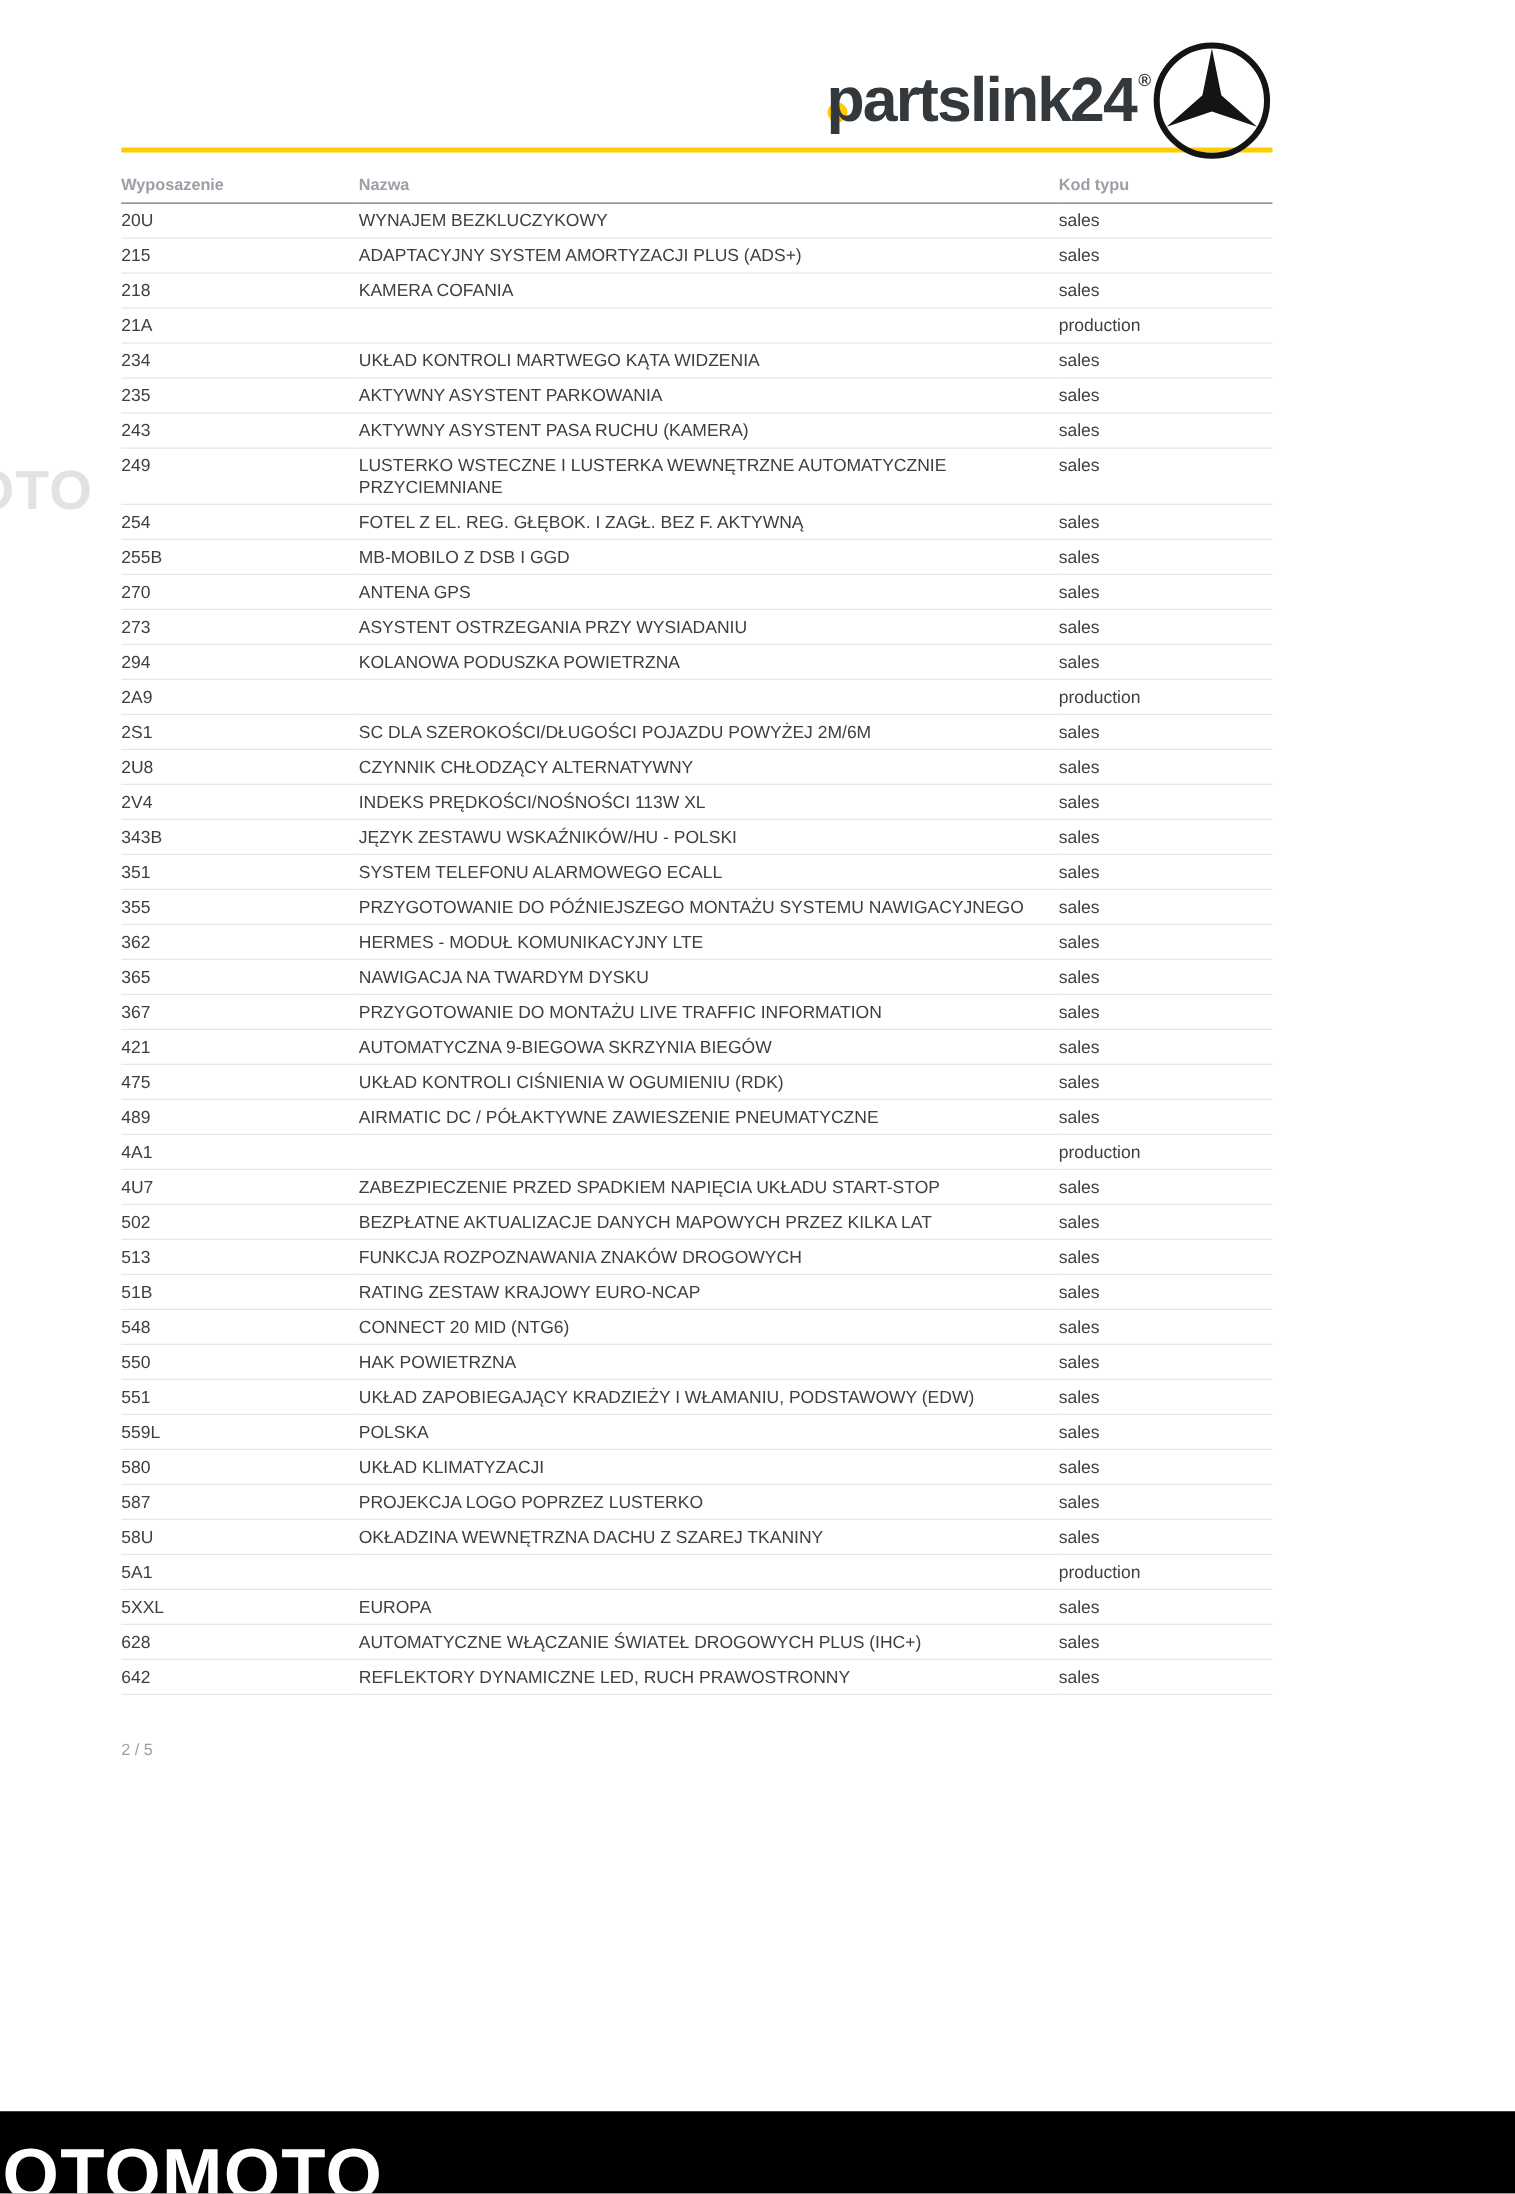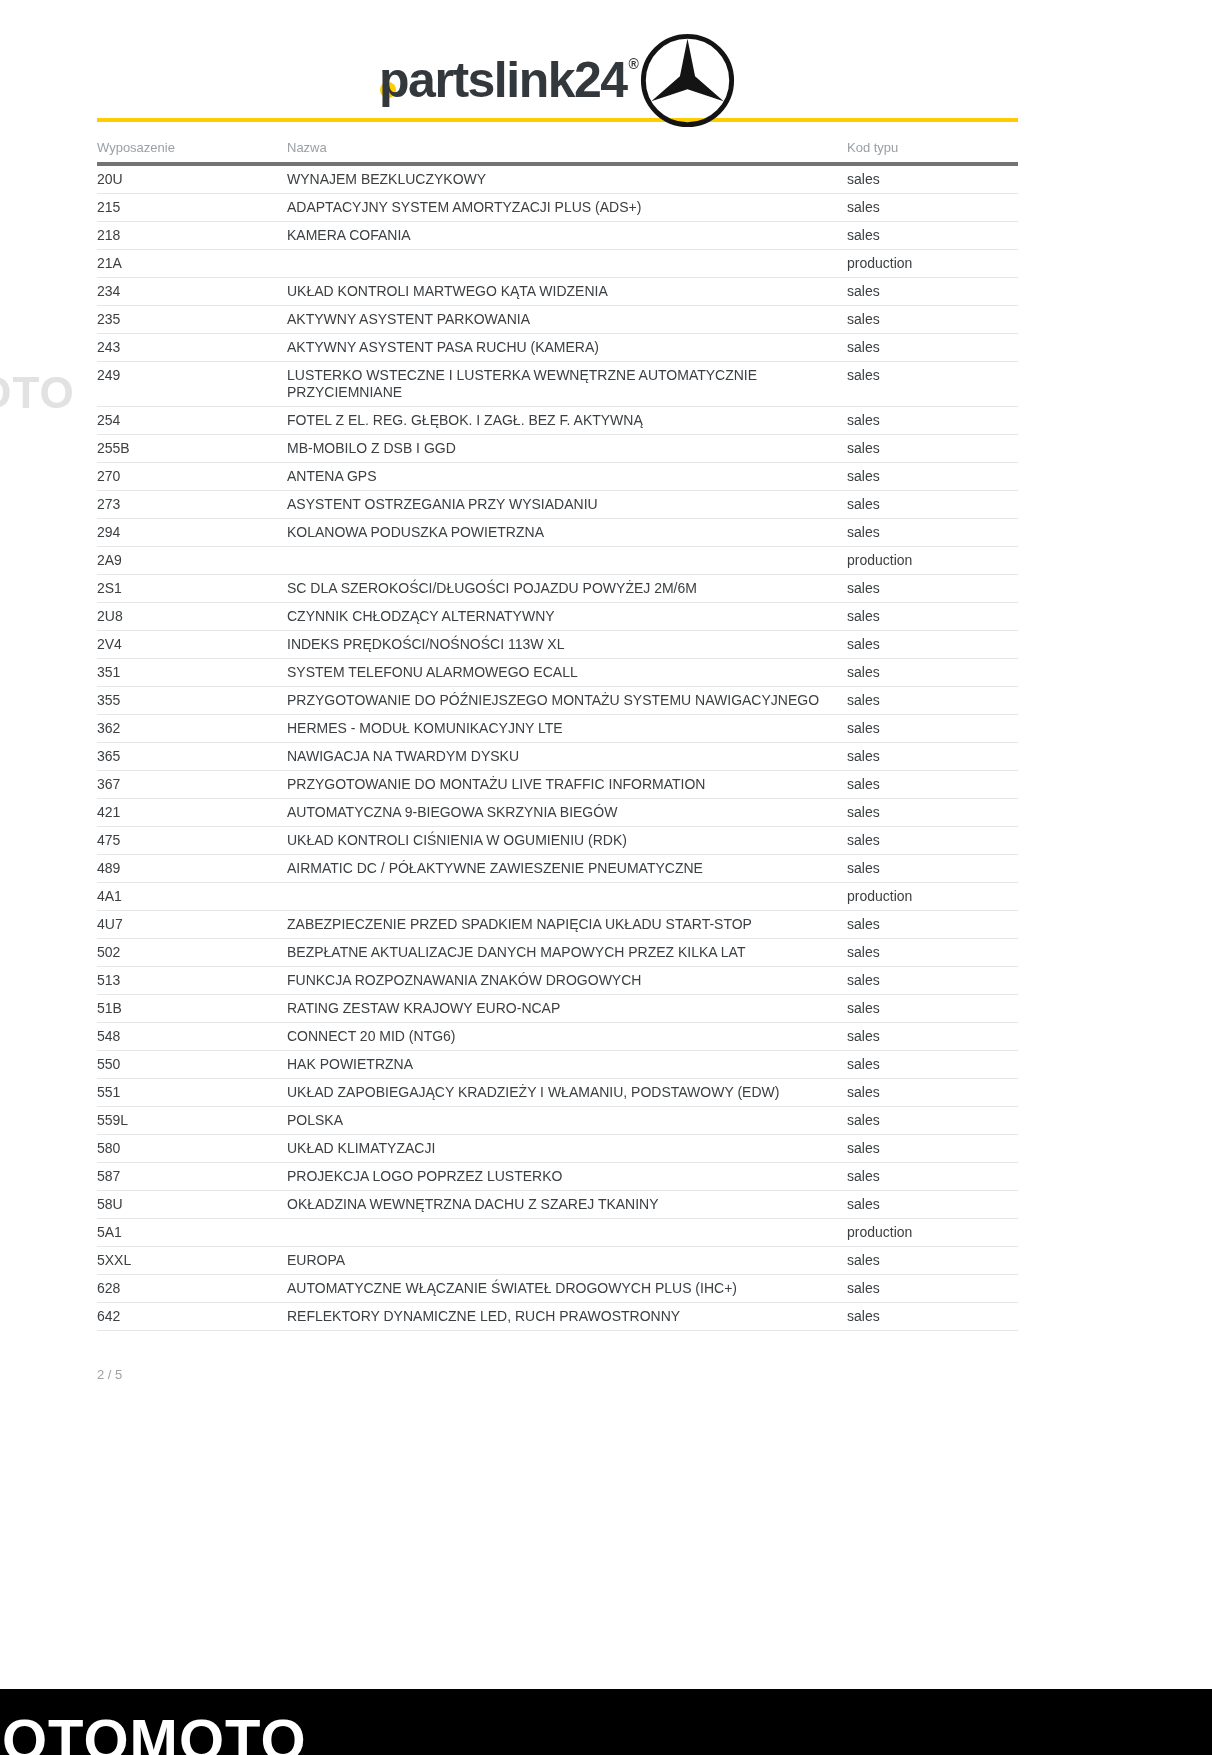--- a/index.html
+++ b/index.html
@@ -2,34 +2,34 @@
 <html><head>
 <meta charset="utf-8">
 <style>
   * { margin:0; padding:0; box-sizing:border-box; }
   html,body { background:#ffffff; }
   body { font-family:"Liberation Sans", sans-serif; }
   .page { position:relative; width:1212px; height:1755px; background:#fff; overflow:hidden; }
   .content { margin:0 97px; width:921px; }
 
   
-  .header { display:flex; justify-content:center; align-items:center; padding-top:42px; height:118px; }
+  .header { display:flex; justify-content:flex-end; align-items:center; padding-top:42px; height:118px; }
   .logo { position:relative; display:inline-block; line-height:1; }
   .logo-dot { position:absolute; left:1px; top:27px; width:16px; height:16px; border-radius:50%; background:#ffcc00; z-index:0; }
   .logo-text { position:relative; z-index:1; font-size:50px; font-weight:bold; color:#33383d; letter-spacing:-1.5px; }
   .logo-reg { position:relative; z-index:1; font-size:14px; font-weight:bold; color:#33383d; vertical-align:28px; margin-left:2px; }
   .mb-logo { width:97px; height:97px; }
   .mb-logo svg { display:block; }
 
   
   .yellow-rule { height:4px; background:#ffcc00; margin-top:0px; }
 
   
   table.equip { width:100%; border-collapse:collapse; margin-top:10px; table-layout:fixed; }
-  table.equip th { text-align:left; font-weight:normal; font-size:13px; color:#9aa0a6; padding:8px 0 7px 0; border-bottom:4px solid #737373; }
+  table.equip th { text-align:left; font-weight:bold; font-size:13px; color:#9aa0a6; padding:8px 0 7px 0; border-bottom:1px solid #737373; }
   table.equip td { font-size:14px; color:#3c4043; padding:5px 0; border-bottom:1px solid #e6e6e6; vertical-align:top; line-height:17px; }
   col.c-code { width:190px; }
   col.c-name { width:560px; }
   col.c-type { width:171px; }
 
   
   .pagination { text-align:left; font-size:13px; color:#9aa0a6; margin-top:36px; }
 
   
   .watermark-side { position:absolute; left:-158px; top:368px; font-size:44px; font-weight:900; color:#e2e2e2; letter-spacing:1px; z-index:0; }
@@ -154,20 +154,25 @@
             <td>2U8</td>
             <td>CZYNNIK CHŁODZĄCY ALTERNATYWNY</td>
             <td>sales</td>
           </tr>
           <tr>
             <td>2V4</td>
             <td>INDEKS PRĘDKOŚCI/NOŚNOŚCI 113W XL</td>
             <td>sales</td>
           </tr>
           <tr>
+            <td>343B</td>
+            <td>JĘZYK ZESTAWU WSKAŹNIKÓW/HU - POLSKI</td>
+            <td>sales</td>
+          </tr>
+          <tr>
             <td>351</td>
             <td>SYSTEM TELEFONU ALARMOWEGO ECALL</td>
             <td>sales</td>
           </tr>
           <tr>
             <td>355</td>
             <td>PRZYGOTOWANIE DO PÓŹNIEJSZEGO MONTAŻU SYSTEMU NAWIGACYJNEGO</td>
             <td>sales</td>
           </tr>
           <tr>

